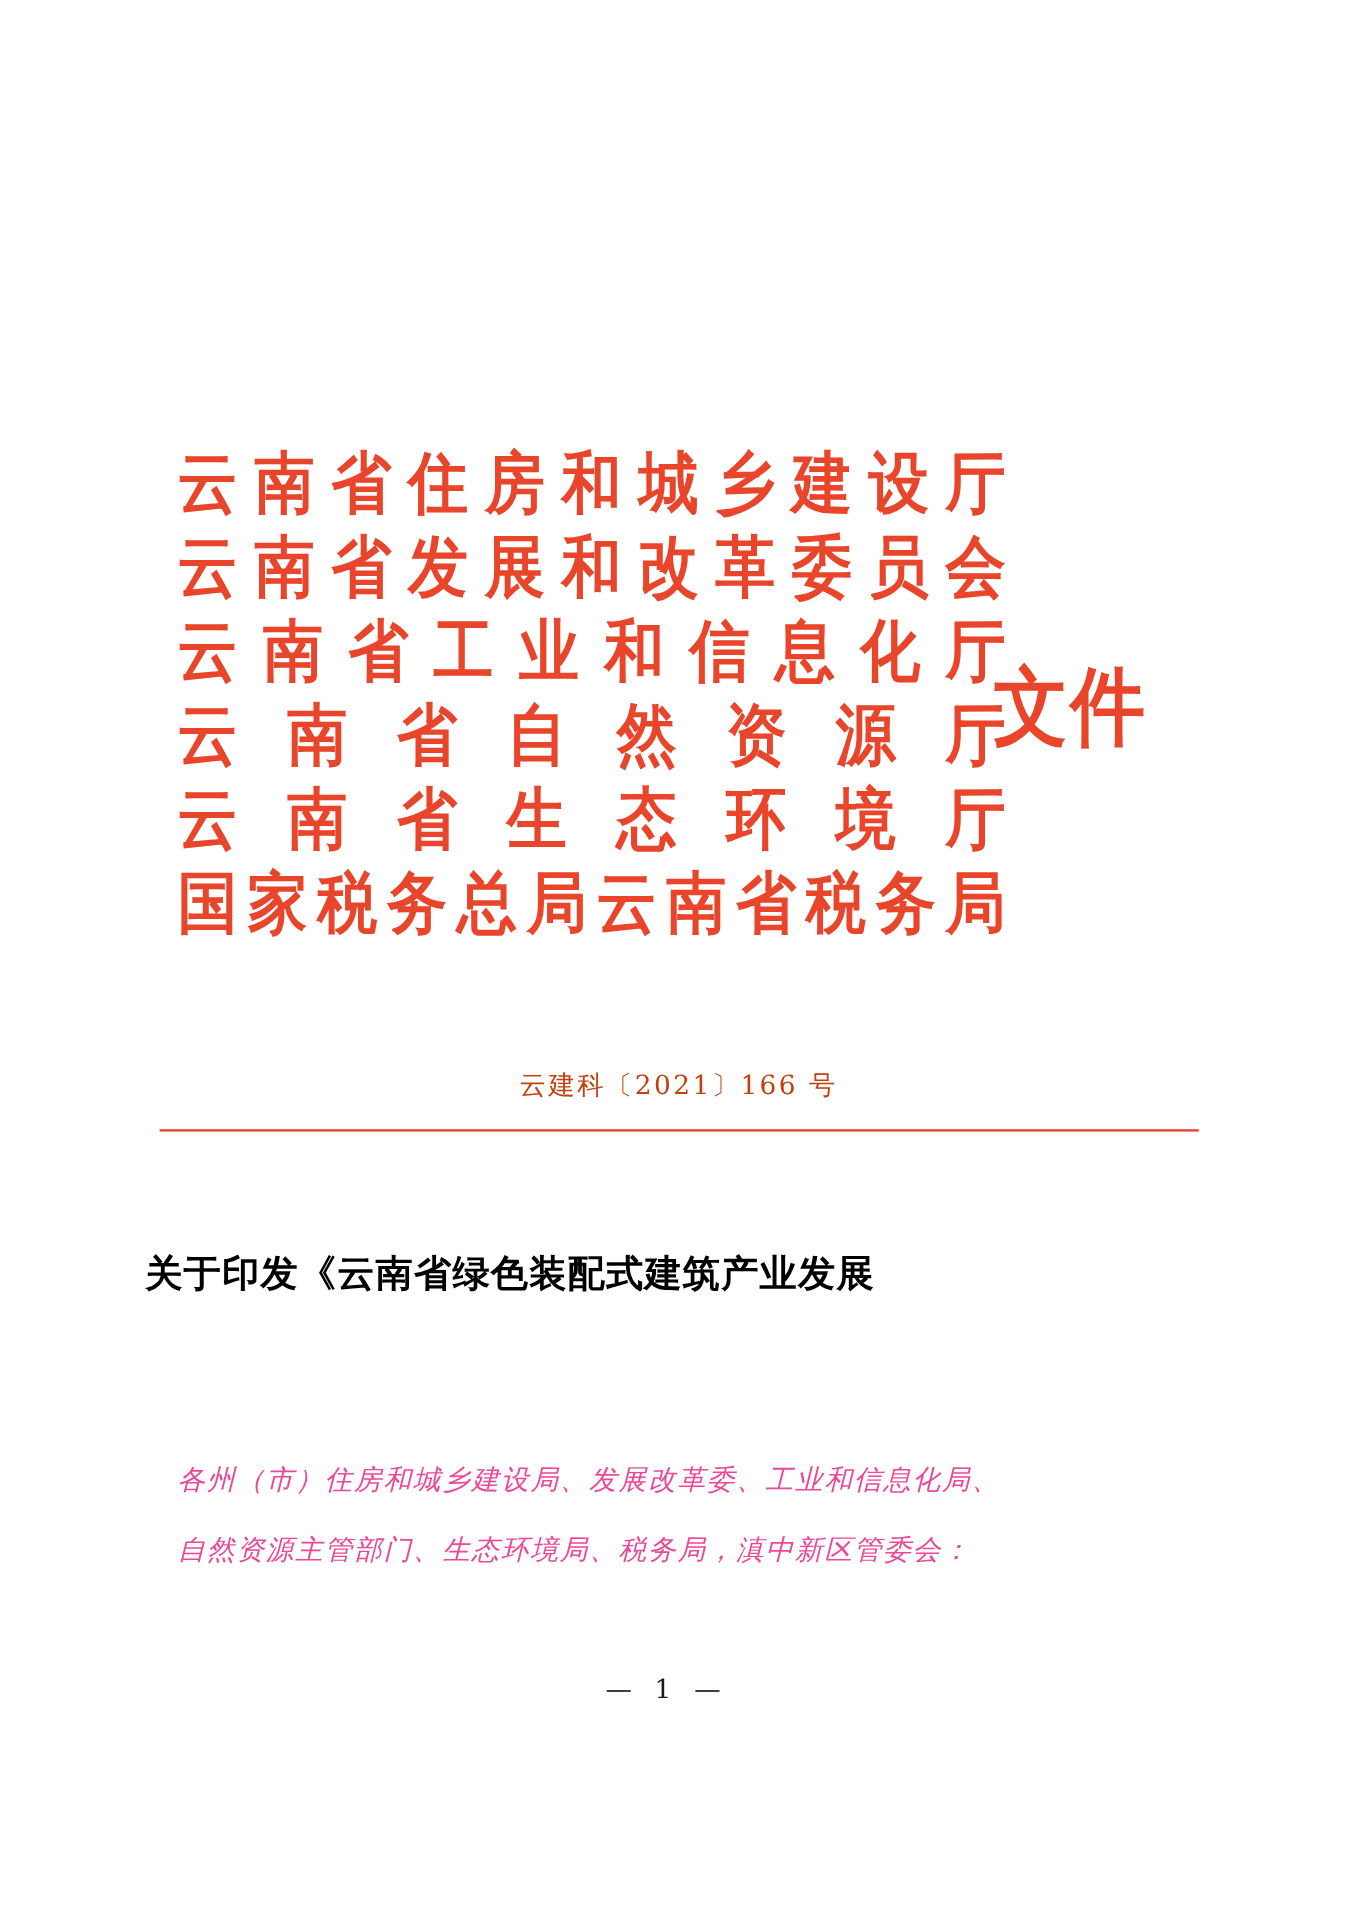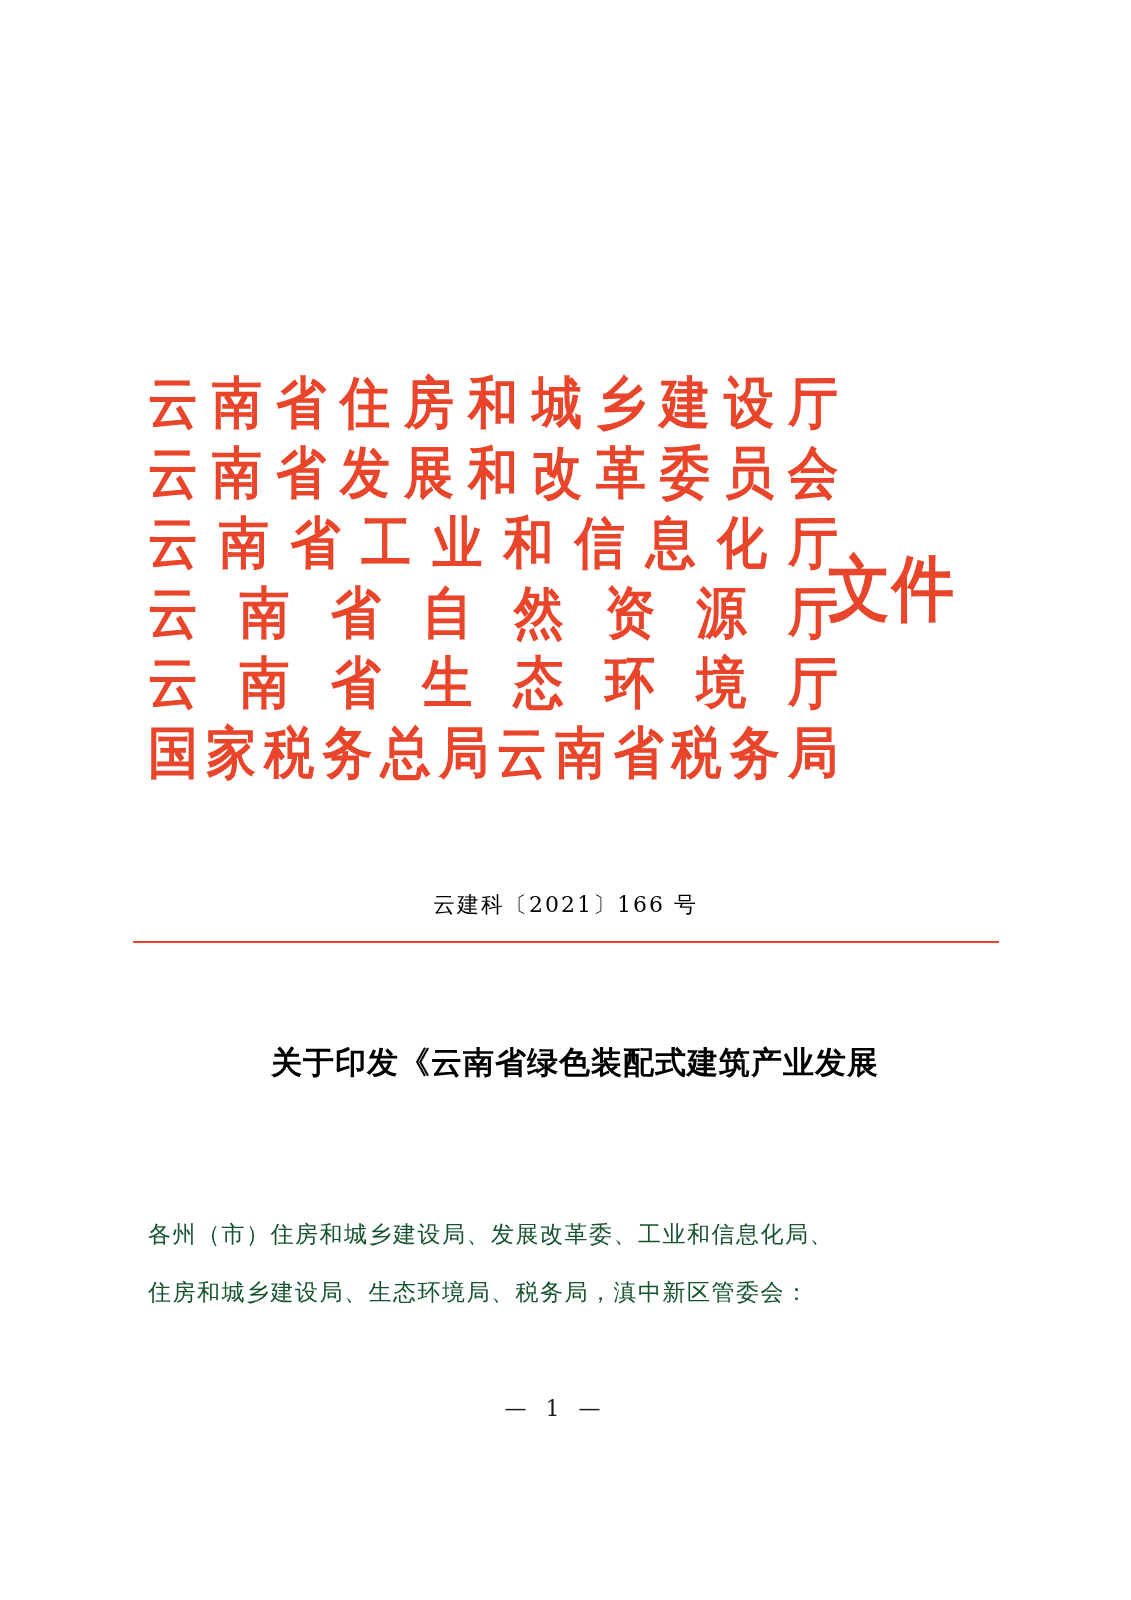--- a/index.html
+++ b/index.html
@@ -72,38 +72,38 @@
   
   .doc-number {
     position: absolute;
     left: 0;
     top: 890px;
     width: 1131px;
     text-align: center;
     font-family: "DejaVu Serif", "Liberation Serif", serif;
     font-size: 22px;
     letter-spacing: 2px;
-    color: #000000;
+    color: #c2410c;
   }
   .red-rule {
     position: absolute;
     left: 133px;
     top: 941px;
     width: 866px;
     height: 2px;
     background: #e8452b;
   }
 
   
   .title {
     position: absolute;
-    left: 142px;
+    left: 121px;
     top: 1035px;
     width: 866px;
-    text-align: center;
+    text-align: left;
     font-family: "DejaVu Serif", "Liberation Serif", serif;
     font-weight: bold;
     font-size: 31px;
     line-height: 54px;
     letter-spacing: 1px;
     color: #000000;
   }
   .title-line {
     display: block;
   }
@@ -111,21 +111,22 @@
   
   .body-text {
     position: absolute;
     left: 148px;
     top: 1205px;
     width: 835px;
     font-family: "DejaVu Serif", "Liberation Serif", serif;
     font-size: 23px;
     line-height: 58px;
     letter-spacing: 1.5px;
-    color: #14532d;
+    color: #ec4899;
+    font-style: italic;
   }
   .body-line {
     display: block;
     white-space: nowrap;
   }
   .body-line.indent {
     text-indent: 48px;
   }
 
   
@@ -229,18 +230,18 @@
   <div class="doc-number">云建科〔2021〕166 号</div>
 
   <div class="red-rule"></div>
 
   <div class="title">
     <span class="title-line">关于印发《云南省绿色装配式建筑产业发展</span>
   </div>
 
   <div class="body-text">
     <span class="body-line">各州（市）住房和城乡建设局、发展改革委、工业和信息化局、</span>
-    <span class="body-line">住房和城乡建设局、生态环境局、税务局，滇中新区管委会：</span>
+    <span class="body-line">自然资源主管部门、生态环境局、税务局，滇中新区管委会：</span>
   </div>
 
   <div class="page-footer">— 1 —</div>
 
 </div>
 
 </body></html>

